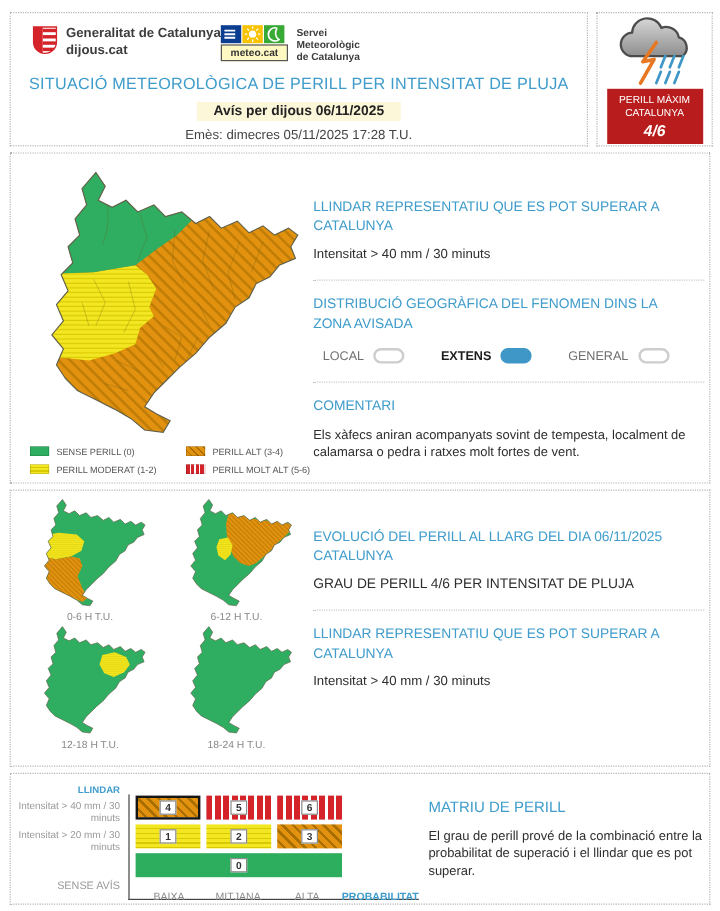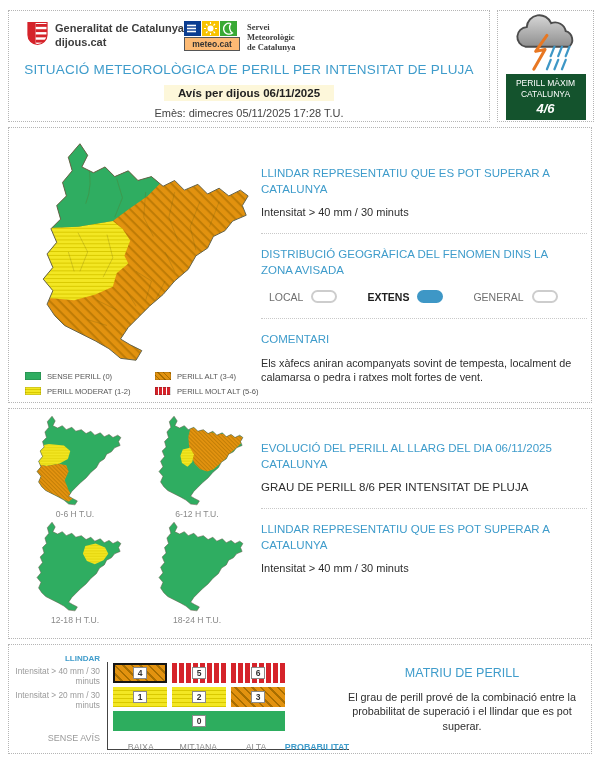--- a/index.html
+++ b/index.html
@@ -9,31 +9,31 @@
 
   
   .hdr-left{left:8px;top:10px;width:480px;height:110px;}
   .hdr-top{display:flex;justify-content:flex-start;align-items:flex-start;padding:10px 12px 0 18px;}
   .gencat{display:flex;gap:7px;align-items:flex-start;}
   .gencat-text{font-size:11px;font-weight:bold;color:#3d3d3d;line-height:1.25;padding-top:1px;}
   .meteocat{display:flex;gap:7px;align-items:flex-start;}
   .mc-left{width:56px;}
   .mc-squares{display:flex;gap:1px;}
   .mc-sq{width:17px;height:15px;position:relative;}
-  .mc-box{margin-top:1px;border:1px solid #555;background:#fdba74;font-size:8.5px;font-weight:bold;
+  .mc-box{margin-top:1px;border:1px solid #555;background:#fef9c3;font-size:8.5px;font-weight:bold;
           color:#333;text-align:center;line-height:12px;height:12px;}
-  .mc-service{font-size:8.5px;font-weight:bold;color:#3d3d3d;line-height:1.2;padding-top:1px;font-family:Liberation Serif, serif;}
+  .mc-service{font-size:8.5px;font-weight:bold;color:#3d3d3d;line-height:1.2;padding-top:1px;}
   .hdr-title{text-align:center;color:#3f9ccb;font-size:13.5px;margin-top:9px;letter-spacing:.2px;}
   .hdr-sub{text-align:center;margin-top:6px;}
   .hdr-sub span{background:#fdf7da;font-weight:bold;font-size:11.5px;color:#222;padding:2px 14px;}
   .hdr-issued{text-align:center;font-size:11px;color:#444;margin-top:6px;}
 
   
   .hdr-right{left:497px;top:10px;width:95px;height:110px;display:flex;flex-direction:column;align-items:center;}
-  .badge{width:80px;background:#14532d;color:#fff;text-align:center;padding:4px 0 4px;margin-top:1px;}
+  .badge{width:80px;background:#b91c1c;color:#fff;text-align:center;padding:4px 0 4px;margin-top:1px;}
   .badge-l{font-size:8.5px;line-height:1.3;}
   .badge-v{font-size:13px;font-weight:bold;margin-top:1px;font-style:italic;}
 
   
   .sec1{left:8px;top:127px;width:582px;height:274px;}
   .sec2{left:8px;top:408px;width:582px;height:229px;}
   .sec3{left:8px;top:644px;width:582px;height:108px;}
 
   .map-big{position:absolute;left:8px;top:8px;width:238px;height:232px;}
   .legend{position:absolute;left:16px;top:242px;display:grid;grid-auto-flow:column;
@@ -81,21 +81,21 @@
   .cell-orange{background:repeating-linear-gradient(45deg,#e2920f 0 4px,#a86e00 4px 6px);}
   .cell-red{background:repeating-linear-gradient(90deg,#d5232a 0 5px,#fff 5px 7px);}
   .cell-green{background:#2dad5e;}
   .cell-sel{border:2px solid #151515;}
   .chip{background:#fff;border:1px solid #8a8a8a;font-weight:bold;color:#333;font-size:8.5px;
         line-height:10px;padding:0 4px;}
   .mx-cols{position:absolute;left:98px;top:97px;width:242px;display:flex;align-items:center;
            padding-left:5px;box-sizing:border-box;font-size:8.8px;color:#8a8a8a;}
   .mx-col{width:59px;text-align:center;}
   .mx-prob{margin-left:auto;color:#3f9ccb;font-weight:bold;font-size:8.8px;}
-  .rcol-3{position:absolute;left:336px;top:20px;width:234px;text-align:center;}
+  .rcol-3{position:absolute;left:348px;top:20px;width:234px;}
   .rcol-3 .cmt{max-width:234px;}
 </style>
 </head>
 <body>
 
 <svg width="0" height="0" style="position:absolute" aria-hidden="true">
   <defs>
     <path id="catPath" d="M62,8 L70,20 L64,32 L76,38 L88,32 L98,42 L112,36 L122,46 L136,42 L148,52 L160,46 L170,56 L184,50 L194,60 L206,54 L216,62 L228,56 L236,62 L230,72 L234,82 L220,88 L212,98 L200,104 L194,116 L182,124 L174,138 L160,150 L148,164 L134,176 L122,188 L112,198 L104,210 L114,216 L126,222 L120,232 L104,230 L92,220 L78,212 L62,204 L46,196 L36,186 L28,174 L34,160 L24,148 L34,136 L28,122 L38,110 L32,96 L42,86 L38,72 L48,62 L44,48 L54,36 L50,22 Z"></path>
     <clipPath id="catClip">
         <use href="#catPath"></use>
@@ -319,21 +319,21 @@
               <rect width="240" height="240" fill="#2fad61"></rect>
             </g>
           <use href="#catPath" fill="none" stroke="#61614a" stroke-width="1.4"></use>
         </svg>
         <div class="mini-cap">18-24 H T.U.</div>
       </div>
     </div>
 
     <div class="rcol rcol-2">
       <h3 class="bh">EVOLUCIÓ DEL PERILL AL LLARG DEL DIA 06/11/2025 CATALUNYA</h3>
-      <div class="val" style="font-size:11.5px;">GRAU DE PERILL 8/6 PER INTENSITAT DE PLUJA</div>
+      <div class="val" style="font-size:11.5px;">GRAU DE PERILL 4/6 PER INTENSITAT DE PLUJA</div>
       <div class="divider"></div>
       <h3 class="bh">LLINDAR REPRESENTATIU QUE ES POT SUPERAR A CATALUNYA</h3>
       <div class="val">Intensitat &gt; 40 mm / 30 minuts</div>
     </div>
   </div>
 
   <div class="box sec3">
     <div class="mx">
       <div class="mx-left">
         <div class="mx-llindar">LLINDAR</div>

